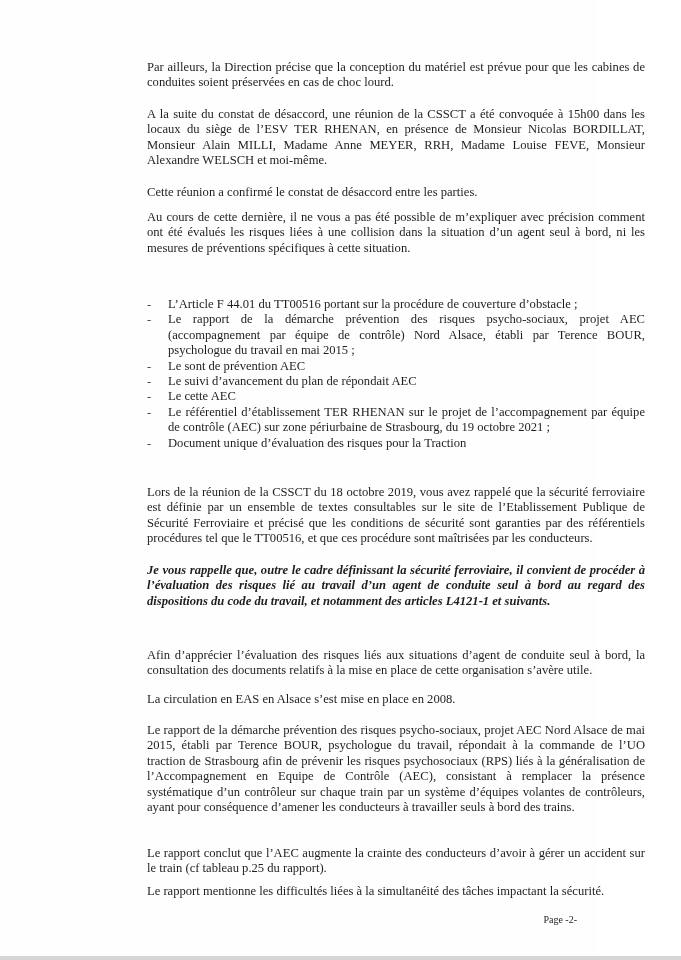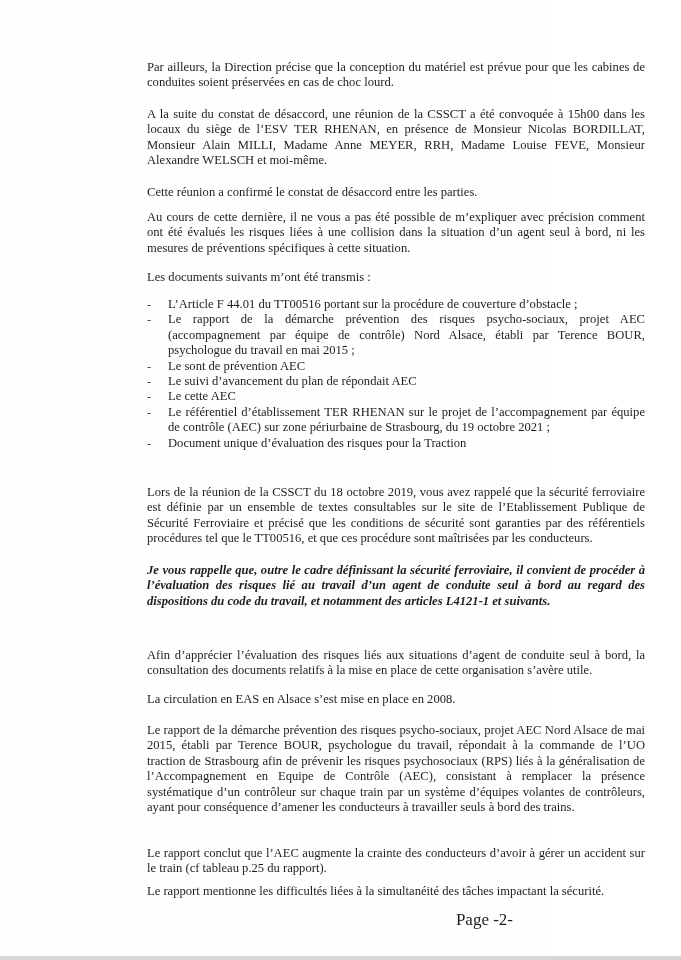--- a/index.html
+++ b/index.html
@@ -1,39 +1,38 @@
 <!DOCTYPE html>
 <html><head>
   <meta charset="utf-8">
   <style>
     html, body { margin: 0; padding: 0; background: #ffffff; }
     body { width: 681px; height: 960px; position: relative; overflow: hidden; }
     .page {
       position: absolute; left: 0; top: 0; width: 549px; height: 956px;
       background: #fefefe;
       font-family: "Liberation Serif", "DejaVu Serif", serif;
-      color: #1e1e1e; font-size: 12.6px; line-height: 15.4px;
+      color: #1e1e1e; font-size: 12.6px; line-height: 15.4px; padding-left: 48px;
     }
     .bottom-edge { position: absolute; left: 0; top: 956px; width: 681px; height: 4px; background: #d6d6d6; }
     .block { position: absolute; left: 147px; width: 498px; text-align: justify; margin: 0; }
     .block.bold { font-weight: bold; font-style: italic; }
     .list { position: absolute; left: 147px; width: 498px; margin: 0; padding: 0; list-style: none; }
     .list li { position: relative; padding-left: 21px; text-align: justify; }
     .list li .dash { position: absolute; left: 0; top: 0; color: #444; }
-    .footer { position: absolute; right: 36px; top: 912px; font-size: 17px; }
+    .footer { position: absolute; right: 20px; top: 912px; font-size: 10px; }
   </style>
 </head>
 <body>
 
 <div class="page">
   <p class="block" style="top:60px">Par ailleurs, la Direction précise que la conception du matériel est prévue pour que les cabines de conduites soient préservées en cas de choc lourd.</p>
   <p class="block" style="top:107px">A la suite du constat de désaccord, une réunion de la CSSCT a été convoquée à 15h00 dans les locaux du siège de l’ESV TER RHENAN, en présence de Monsieur Nicolas BORDILLAT, Monsieur Alain MILLI, Madame Anne MEYER, RRH, Madame Louise FEVE, Monsieur Alexandre WELSCH et moi-même.</p>
   <p class="block" style="top:210px">Au cours de cette dernière, il ne vous a pas été possible de m’expliquer avec précision comment ont été évalués les risques liées à une collision dans la situation d’un agent seul à bord, ni les mesures de préventions spécifiques à cette situation.</p>
   <p class="block" style="top:185px">Cette réunion a confirmé le constat de désaccord entre les parties.</p>
-  <p class="block" style="top:270px">Les documents suivants m’ont été transmis :</p>
 
   <ul class="list" style="top:297px">
     <li><span class="dash">-</span><span>L’Article F 44.01 du TT00516 portant sur la procédure de couverture d’obstacle ;</span></li>
     <li><span class="dash">-</span><span>Le rapport de la démarche prévention des risques psycho-sociaux, projet AEC (accompagnement par équipe de contrôle) Nord Alsace, établi par Terence BOUR, psychologue du travail en mai 2015 ;</span></li>
     <li><span class="dash">-</span><span>Le sont de prévention AEC</span></li>
     <li><span class="dash">-</span><span>Le suivi d’avancement du plan de répondait AEC</span></li>
     <li><span class="dash">-</span><span>Le cette AEC</span></li>
     <li><span class="dash">-</span><span>Le référentiel d’établissement TER RHENAN sur le projet de l’accompagnement par équipe de contrôle (AEC) sur zone périurbaine de Strasbourg, du 19 octobre 2021 ;</span></li>
     <li><span class="dash">-</span><span>Document unique d’évaluation des risques pour la Traction</span></li>
   </ul>

